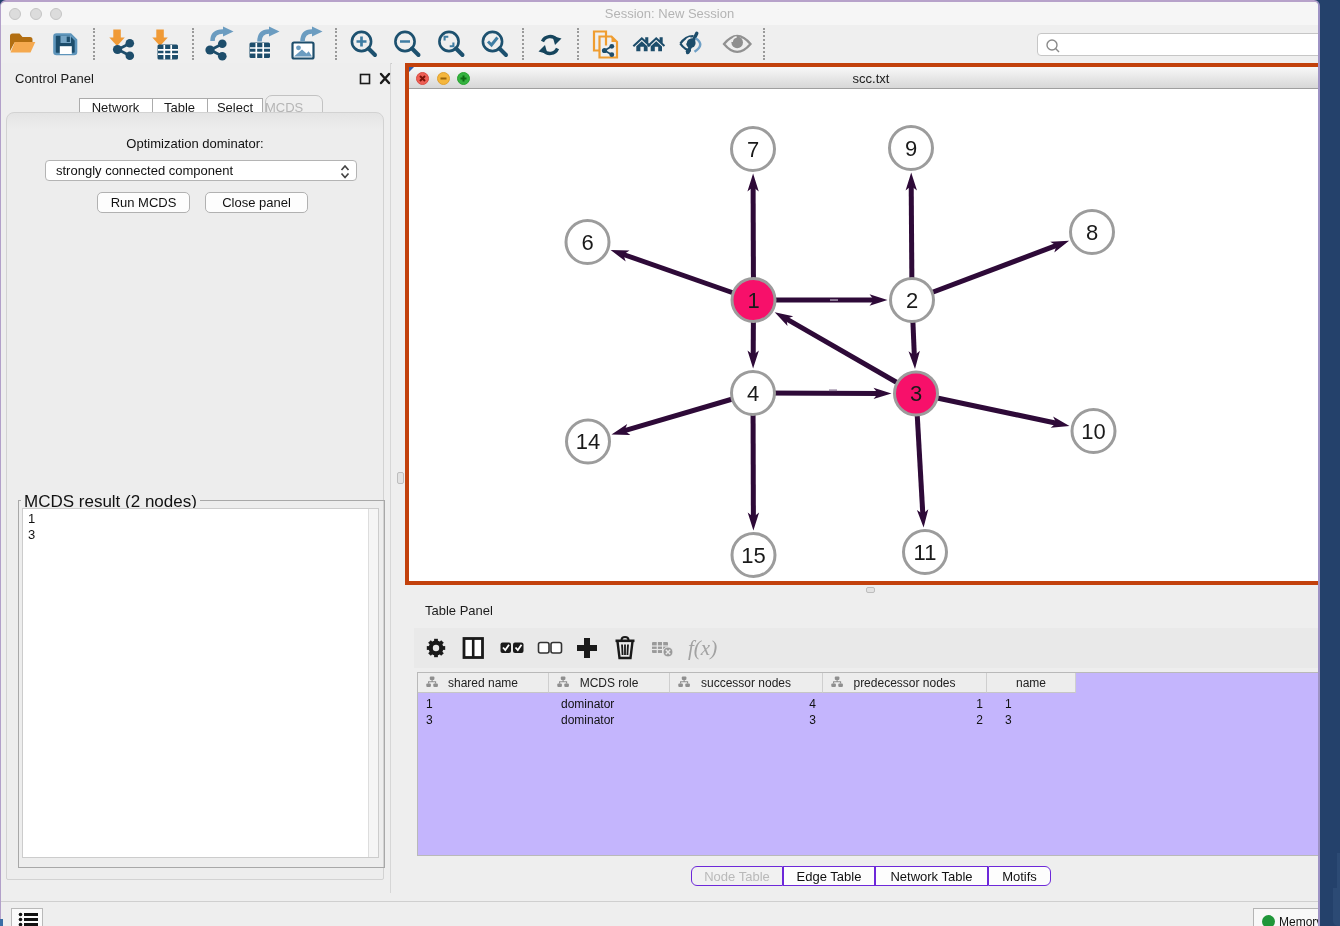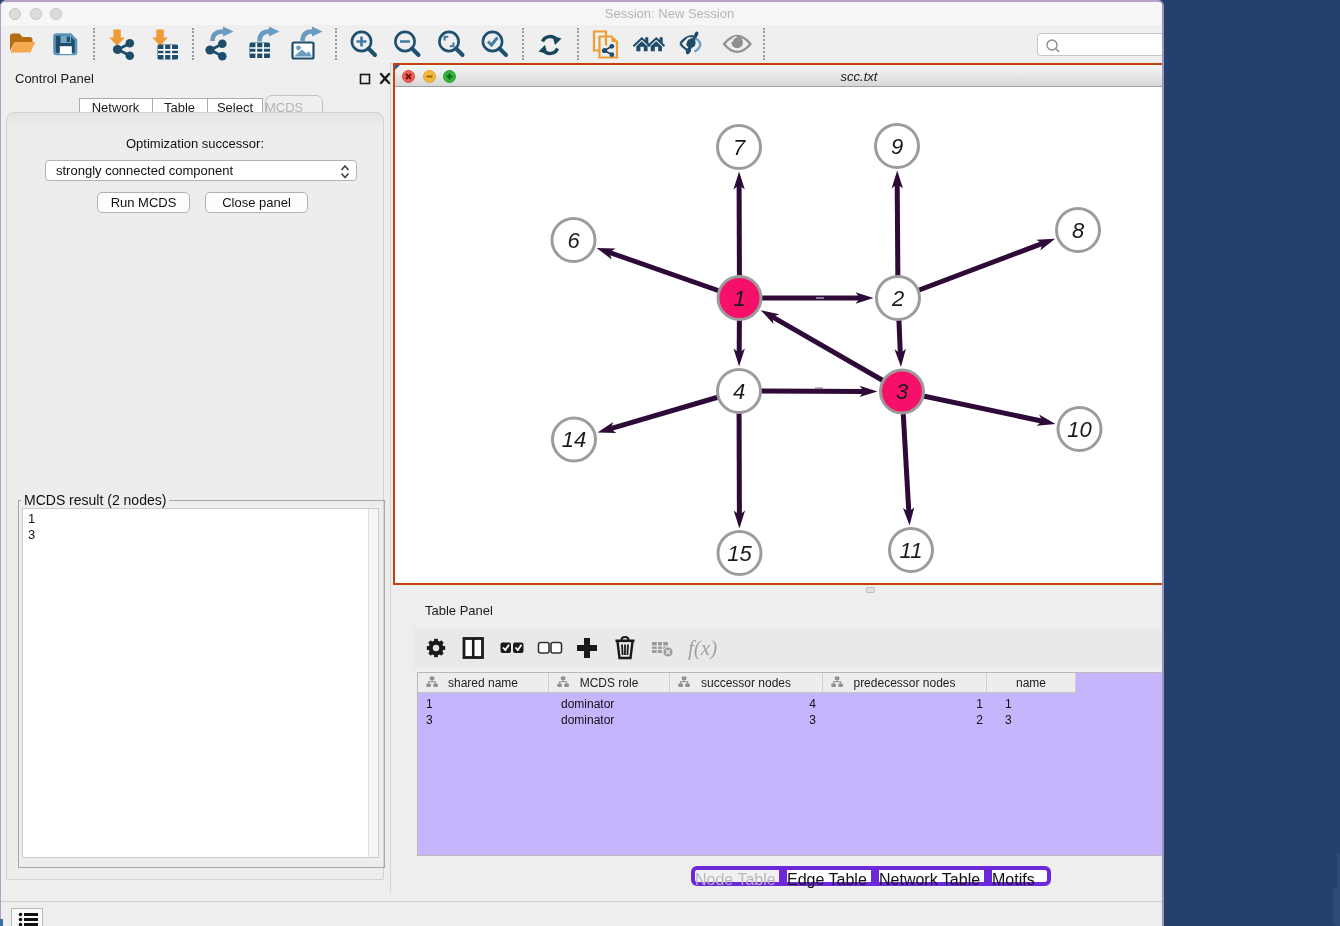--- a/index.html
+++ b/index.html
@@ -1,18 +1,18 @@
 <!DOCTYPE html>
 <html><head>
 <meta charset="utf-8">
 <style>
 * { margin:0; padding:0; box-sizing:border-box; }
 html,body { width:1340px; height:926px; overflow:hidden; }
 body { font-family:"Liberation Sans", sans-serif; background:#24416b; position:relative; }
-#win { position:absolute; left:0; top:0; width:1164px; height:926px; background:#eeeeee;
+#win { position:absolute; left:0; top:0; width:1320px; height:926px; background:#eeeeee;
   border-top:2px solid #b7a2ca; border-left:1px solid #b2a0c9; border-right:2px solid #9e93c5;
   border-radius:6px 6px 0 0; overflow:hidden; }
 .abs { position:absolute;text-align:right; }
 
 #titlebar { position:absolute; left:0; top:0; width:1337px; height:23px; background:#f6f6f6; }
 .tl-circle { position:absolute; top:6px; width:12px; height:12px; border-radius:50%;
   background:#dcdcdc; border:1px solid #c5c5c5; }
 #titletext { position:absolute; top:4px; left:0; width:100%; text-align:center;
   font-size:13px; color:#b4b4b4; }
 
@@ -25,39 +25,39 @@
   border-right:1px solid #d6d6d6; }
 #cp-head { position:absolute; left:0; top:0; width:100%; height:30px;text-decoration:underline; }
 #cp-title { position:absolute; left:14px; top:8px; font-size:13px; color:#1c1c1c; }
 #cp-content { position:absolute; left:5px; top:49px; width:378px; height:768px;
   background:linear-gradient(#e4e4e4, #ededed 16px); border:1px solid #d2d2d2; border-radius:8px 8px 2px 2px; }
 .tabtxt { font-size:13px; color:#1a1a1a; }
 
 #vsplit { position:absolute; left:391px; top:61px; width:14px; height:830px; background:#eeeeee; }
 #hsplit { position:absolute; left:404px; top:583px; width:932px; height:12px; background:#eeeeee; }
 
-#netwin { position:absolute; left:392px; top:61px; width:932px; height:522px;
-  border:2px solid #c2410c; background:#ffffff;font-style:italic; }
+#netwin { position:absolute; left:404px; top:61px; width:932px; height:522px;
+  border:4px solid #c2410c; background:#ffffff; }
 #nettitle { position:absolute; left:0; top:0; width:100%; height:22px;
   background:linear-gradient(#f8f8f8,#e6e6e6 55%,#d7d7d7); border-bottom:1px solid #9f9f9f; }
 #nettitletext { position:absolute; left:0; top:4px; width:100%; text-align:center;
   font-size:13px; color:#1a1a1a; }
 .traffic { position:absolute; top:5px; width:13px; height:13px; border-radius:50%; }
 
 #tablepanel { position:absolute; left:404px; top:595px; width:932px; height:293px; background:#eeeeee; }
 #tp-title { position:absolute; left:20px; top:6px; font-size:13px; color:#1c1c1c; }
 #tp-toolbar { position:absolute; left:9px; top:31px; width:917px; height:40px; background:#e9e9e9; }
 #tp-table { position:absolute; left:12px; top:75px; width:913px; height:184px; background:#c4b5fd;
   border:1px solid #b9b9b9; }
 .thcell { position:absolute; top:0; height:20px; background:#ededed; border-right:1px solid #cfcfcf;
   border-bottom:1px solid #c6c6c6; font-size:12px; color:#222; text-align:center; line-height:20px; }
 .trow { position:absolute; font-size:12px; color:#111; height:16px; line-height:16px; }
 
-.btab { position:absolute; top:269px; height:20px; background:#fdfdfd; border:4px solid #6d28d9;
-  font-size:16px; color:#111; line-height:19px; }
+.btab { position:absolute; top:269px; height:20px; background:#fdfdfd; border:1px solid #6d28d9;
+  font-size:13px; color:#111; text-align:center; line-height:19px; }
 
 #statusbar { position:absolute; left:0; top:888px; width:1337px; height:36px; background:#eeeeee;
   border-top:1px solid #cfcfcf;margin-top:11px; }
 #memorybtn { position:absolute; left:1252px; top:6px; width:75px; height:24px; background:#f8f8f8;
   border:1px solid #b5b5b5; font-size:12px; color:#111; }
 #listbtn { position:absolute; left:10px; top:6px; width:32px; height:23px; background:#fafafa;
   border:1px solid #b9b9b9; }
 .sep { position:absolute; top:3px; height:32px; width:0; border-left:2px dotted #9a9a9a; }
 </style>
 </head>
@@ -236,33 +236,33 @@
 
     <div class="abs" style="left:264px;top:32px;width:58px;height:24px;background:#efefef;border:1px solid #c2c2c2;border-radius:7px;"></div>
     <div class="abs" style="left:78px;top:35px;width:184px;height:19px;background:#ffffff;border:1px solid #ababab;"></div>
     <div class="abs" style="left:151px;top:35px;width:0;height:19px;border-left:1px solid #ababab;"></div>
     <div class="abs" style="left:206px;top:35px;width:0;height:19px;border-left:1px solid #ababab;"></div>
     <div class="abs tabtxt" style="left:78px;top:37px;width:73px;text-align:center;">Network</div>
     <div class="abs tabtxt" style="left:151px;top:37px;width:55px;text-align:center;">Table</div>
     <div class="abs tabtxt" style="left:206px;top:37px;width:56px;text-align:center;">Select</div>
     <div class="abs tabtxt" style="left:264px;top:37px;width:58px;text-align:left;color:#b5b5b5;">MCDS</div>
     <div id="cp-content">
-      <div class="abs" style="left:0;top:23px;width:100%;text-align:center;font-size:13px;color:#111;">Optimization successor:</div>
+      <div class="abs" style="left:0;top:23px;width:100%;text-align:center;font-size:13px;color:#111;">Optimization dominator:</div>
       <div class="abs" style="left:38px;top:47px;width:312px;height:21px;background:#ffffff;border:1px solid #b4b4b4;border-radius:4px;">
         <div class="abs" style="left:10px;top:2px;font-size:13px;color:#111;">strongly connected component</div>
         <svg width="14" height="19" style="position:absolute;right:4px;top:1px;">
           <path d="M3.5 8 L7 4 L10.5 8" fill="none" stroke="#444" stroke-width="1.7" stroke-linejoin="round"></path>
           <path d="M3.5 11.5 L7 15.5 L10.5 11.5" fill="none" stroke="#444" stroke-width="1.7" stroke-linejoin="round"></path>
         </svg>
       </div>
       <div class="abs" style="left:90px;top:79px;width:93px;height:21px;background:#fdfdfd;border:1px solid #b1b1b1;border-radius:5px;text-align:center;font-size:13px;color:#111;line-height:20px;">Run MCDS</div>
       <div class="abs" style="left:198px;top:79px;width:103px;height:21px;background:#fdfdfd;border:1px solid #b1b1b1;border-radius:5px;text-align:center;font-size:13px;color:#111;line-height:20px;">Close panel</div>
 
       <div class="abs" style="left:11px;top:387px;width:367px;height:368px;border:1px solid #a8a8a8;">
-        <div class="abs" style="left:2px;top:-9px;background:#ededed;font-size:14px;color:#111;padding:0 3px;">MCDS result (2 nodes)</div>
+        <div class="abs" style="left:2px;top:-9px;background:#ededed;font-size:17px;color:#111;padding:0 3px;">MCDS result (2 nodes)</div>
         <div class="abs" style="left:3px;top:7px;width:357px;height:350px;background:#ffffff;border:1px solid #cccccc;">
           <div class="abs" style="left:5px;top:2px;font-size:13px;color:#111;">1</div>
           <div class="abs" style="left:5px;top:18px;font-size:13px;color:#111;">3</div>
           <div class="abs" style="right:0;top:0;width:10px;height:100%;background:#f5f5f5;border-left:1px solid #dddddd;"></div>
         </div>
       </div>
     </div>
   </div>
 
   <div id="vsplit">

